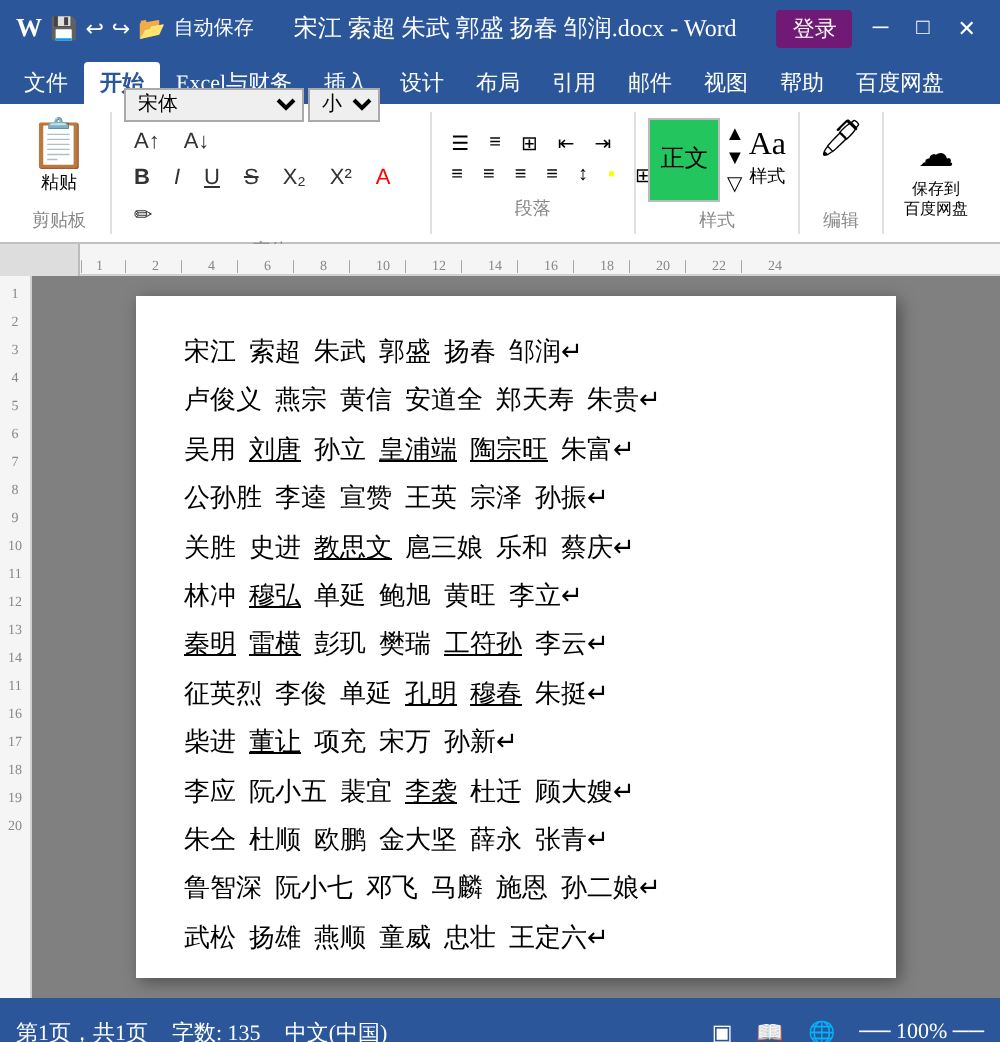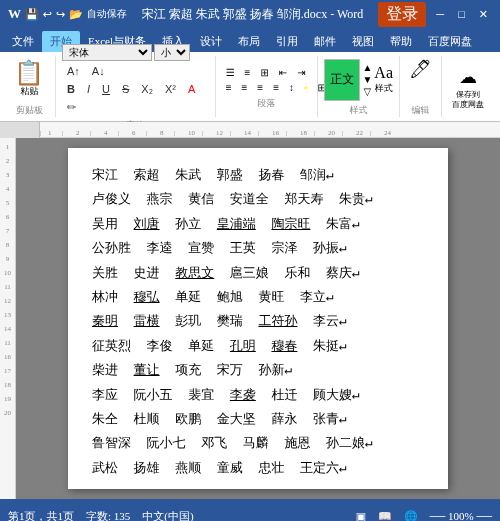--- a/index.html
+++ b/index.html
@@ -30,23 +30,23 @@
       padding: 0 4px;
     }
     .ribbon-tab {
       padding: 3px 8px;
       font-size: 11px;
       color: white;
       cursor: pointer;
       border-radius: 2px 2px 0 0;
     }
     .ribbon-tab.active {
-      background: #7dd3fc;
+      background: #ffffff;
       color: #2b579a;
-      font-weight: normal;
+      font-weight: bold;
     }
 
     
     .ribbon {
       background: white;
       border-bottom: 1px solid #c0c0c0;
       padding: 4px 6px;
       display: flex;
       align-items: stretch;
       height: 70px;
@@ -134,21 +134,21 @@
       min-height: 320px;
       padding: 16px 24px;
       box-shadow: 2px 2px 8px rgba(0,0,0,0.4);
     }
     .doc-content {
       font-family: 'SimSun', '宋体', serif;
       font-size: 13px;
       line-height: 1.8;
       color: #000;
     }
-    .doc-line { margin-bottom: 1px; white-space: nowrap; font-family: Liberation Mono, monospace; }
+    .doc-line { margin-bottom: 1px; white-space: nowrap; }
     .underline-text { text-decoration: underline; }
 
     
     .doc-area::-webkit-scrollbar { width: 12px; }
     .doc-area::-webkit-scrollbar-track { background: #c0c0c0; }
     .doc-area::-webkit-scrollbar-thumb { background: #808080; }
 
     
     .status-bar {
       background: #2b579a;
@@ -175,21 +175,21 @@
     <span style="font-size:11px;">💾</span>
     <span style="font-size:11px;">↩</span>
     <span style="font-size:11px;">↪</span>
     <span style="font-size:11px;">📂</span>
     <span style="font-size:10px;">自动保存</span>
   </div>
   <div class="title-bar-center">
     <span>宋江 索超 朱武 郭盛 扬春 邹润.docx - Word</span>
   </div>
   <div class="title-bar-right">
-    <span style="font-size:16px;background:#c2410c;padding:2px 8px;border-radius:2px;cursor:pointer;">登录</span>
+    <span style="font-size:11px;background:#701a75;padding:2px 8px;border-radius:2px;cursor:pointer;">登录</span>
     <span class="title-btn">─</span>
     <span class="title-btn">□</span>
     <span class="title-btn">✕</span>
   </div>
 </div>
 
 <div class="ribbon-tabs">
   <div class="ribbon-tab">文件</div>
   <div class="ribbon-tab active">开始</div>
   <div class="ribbon-tab">Excel与财务</div>

